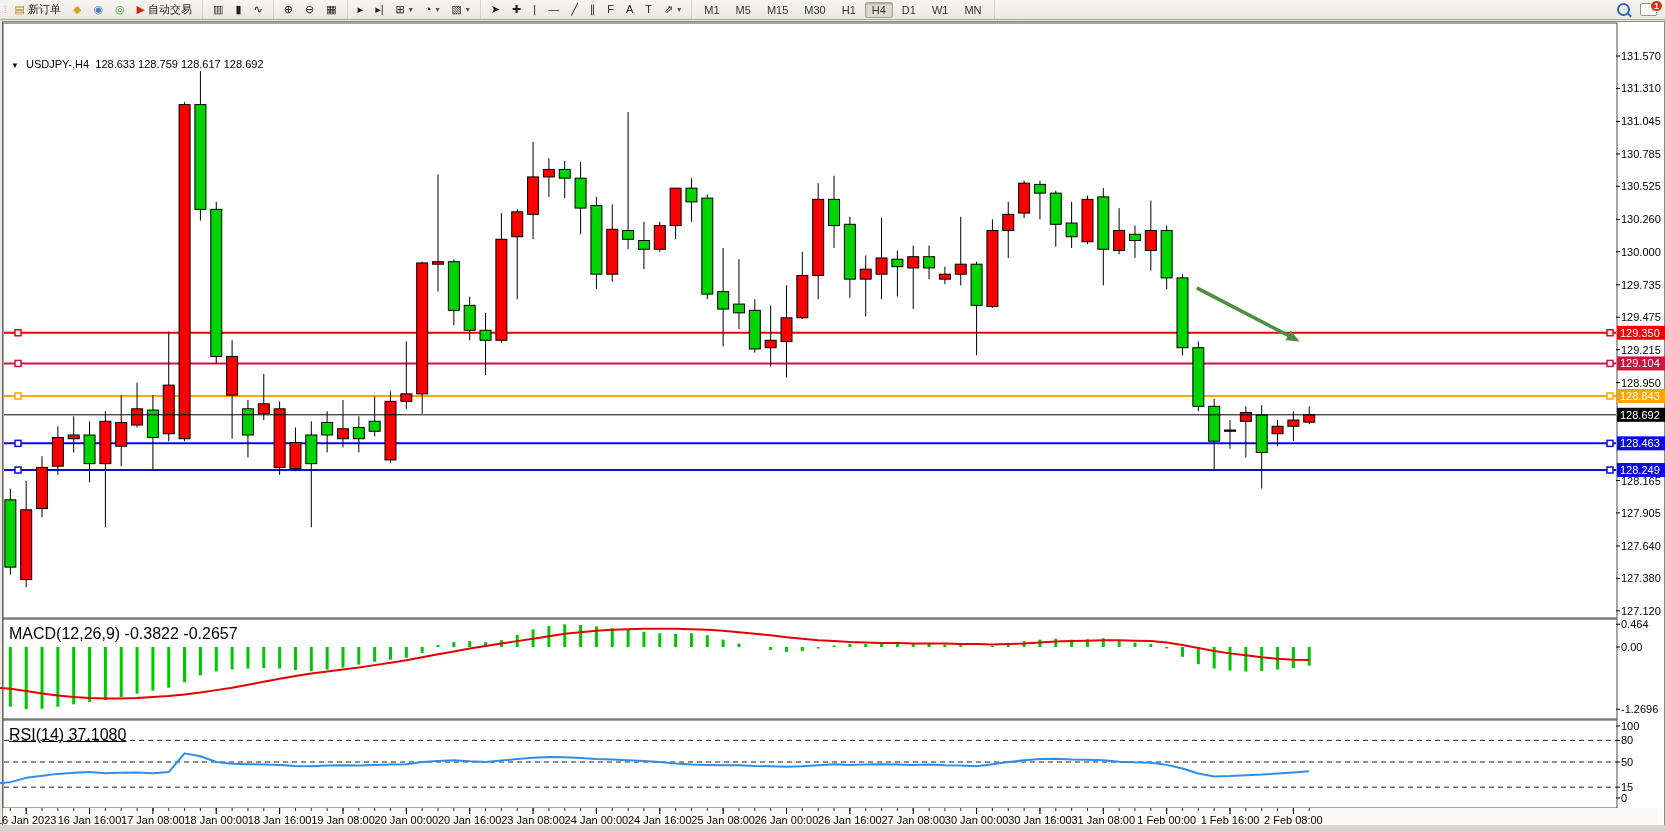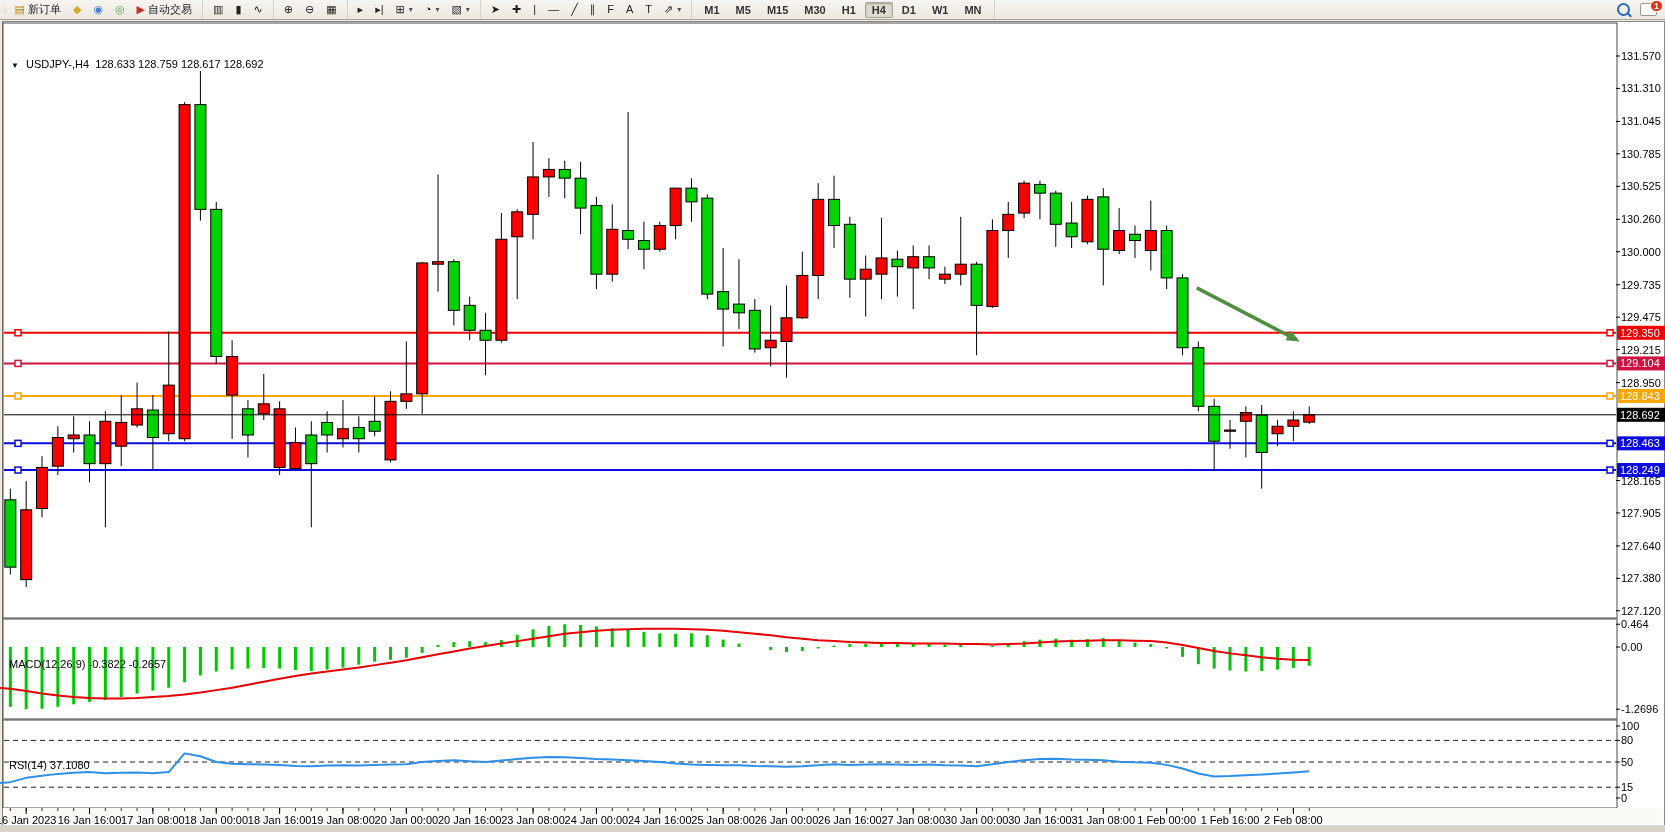--- a/index.html
+++ b/index.html
@@ -8,34 +8,34 @@
   
   .toolbar{position:absolute;left:0;top:0;width:1665px;height:19px;
            background:linear-gradient(#f7f5f1,#ece8e1);border-bottom:1px solid #a9a59d;
            display:flex;align-items:center;font-size:11px;color:#222;z-index:40;}
   .tgroup{display:flex;align-items:center;height:19px;padding:0 4px;border-right:1px solid #d4d0c8;}
   .grip{color:#b5b1a9;font-size:9px;margin-right:3px;letter-spacing:-1px;}
   .tbtn{display:flex;align-items:center;gap:3px;padding:1px 4px;margin:0 1px;border:1px solid transparent;
         border-radius:2px;cursor:default;white-space:nowrap;}
   .tbtn .ic{font-size:11px;line-height:11px;}
   .caret{font-size:8px;color:#555;margin-left:1px;}
-  .tf{padding:1px 6px;margin:0 1px;border:1px solid transparent;border-radius:2px;color:#333;font-weight:bold;}
+  .tf{padding:1px 6px;margin:0 1px;border:1px solid transparent;border-radius:2px;color:#333;}
   .tf.active{background:#dedacf;border:1px solid #a9a59d;box-shadow:inset 0 1px 2px rgba(0,0,0,.25);}
   .tb-right{margin-left:auto;display:flex;align-items:center;padding-right:8px;gap:10px;}
   .mag{width:9px;height:9px;border:2px solid #2b66c4;border-radius:50%;position:relative;display:inline-block;}
   .mag:after{content:"";position:absolute;width:5px;height:2px;background:#2b66c4;transform:rotate(45deg);right:-4px;bottom:-2px;}
   .bubble{width:15px;height:11px;background:#fdfdfd;border:1px solid #9a968e;border-radius:2px;position:relative;display:inline-block;}
   .badge{position:absolute;top:-4px;right:-7px;background:#e03010;color:#fff;border-radius:7px;
          font-size:9px;line-height:10px;padding:0 3px;border:1px solid #fff;font-weight:bold;}
   
   .chartwin{position:absolute;left:2px;top:21px;width:1661px;height:805px;background:#fff;
             border:1px solid #8d8a83;}
   .chart-title{position:absolute;left:8px;top:6px;font-size:11px;color:#000;z-index:30;margin-top:30px;}
   .chart-title .tri{font-size:8px;margin-right:4px;color:#111;}
-  .ind-label{position:absolute;font-size:11px;color:#000;z-index:30;margin-top:33px;}
+  .ind-label{position:absolute;font-size:16px;color:#000;z-index:30;}
   svg{position:absolute;left:0;top:0;}
   text{font-family:"Liberation Sans",sans-serif;}
 </style>
 </head>
 <body>
 
 <div class="toolbar">
   <div class="tgroup">
     <span class="grip">⁞</span>
     <div class="tbtn">
@@ -152,21 +152,21 @@
   </div>
 </div>
 
 <div class="chartwin">
   <div class="chart-title">
     <span class="tri">▼</span>
     <span>USDJPY-,H4</span>&nbsp;
     <span>128.633 128.759 128.617 128.692</span>
   </div>
   <div class="ind-label" style="left:6px;top:603px;">MACD(12,26,9) -0.3822 -0.2657</div>
-  <div class="ind-label" style="left:6px;top:704px;">RSI(14) 37.1080</div>
+  <div class="ind-label" style="left:6px;top:704px;text-decoration:underline;">RSI(14) 37.1080</div>
 </div>
 
 <svg id="chart-canvas" width="1665" height="832" viewBox="0 0 1665 832">
     <defs>
       <clipPath id="mainclip">
         <rect x="4" y="24" width="1612" height="593"></rect>
       </clipPath>
     </defs>
     <rect x="3" y="23" width="1614" height="595" fill="#ffffff" stroke="#4a4a4a" stroke-width="1"></rect>
     <rect x="3" y="619" width="1614" height="100" fill="#ffffff" stroke="#4a4a4a" stroke-width="1"></rect>

